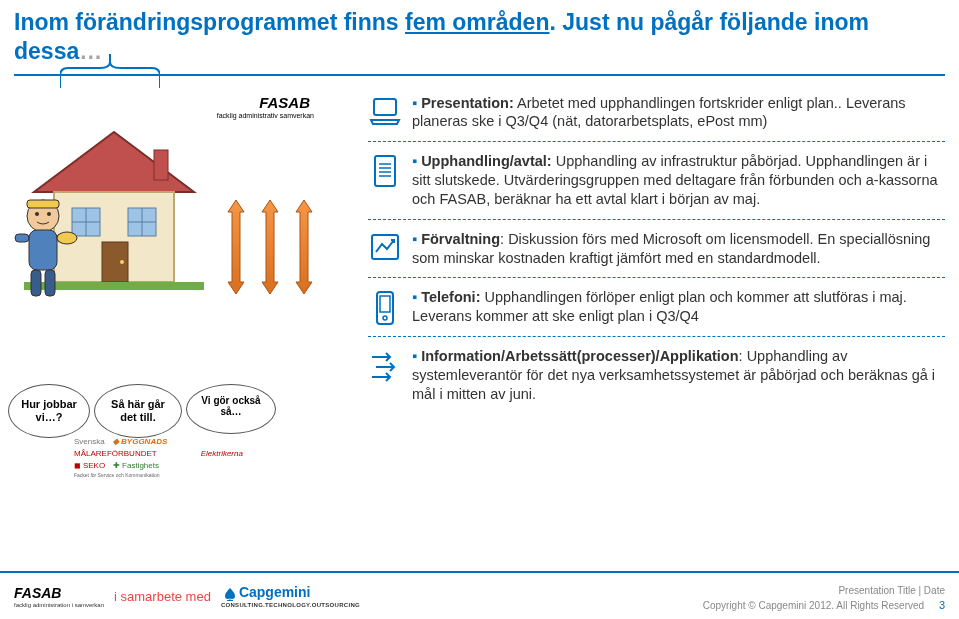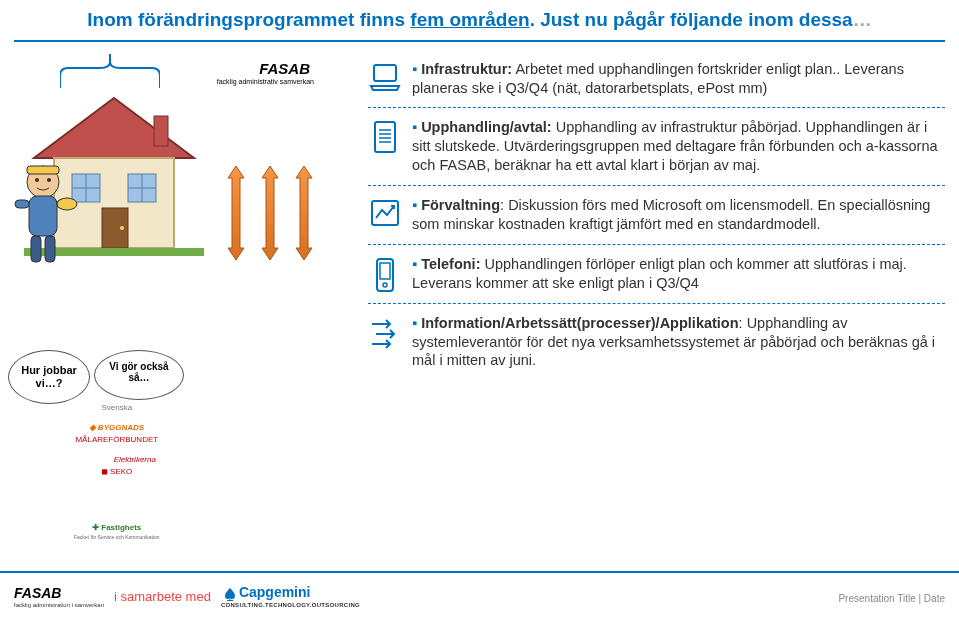--- a/index.html
+++ b/index.html
@@ -5,26 +5,25 @@
   * { box-sizing: border-box; margin: 0; padding: 0; }
   body {
     width: 959px;
     height: 619px;
     font-family: Arial, Helvetica, sans-serif;
     background: #fff;
     position: relative;
     overflow: hidden;
   }
   .title {
-    font-size: 19px;
+    font-size: 23px;
     font-weight: bold;
     color: #0070c0;
     padding: 8px 14px 4px 14px;
     line-height: 1.25;
-    text-align: center;
   }
   .title .underline { text-decoration: underline; }
   .title .grey { color: #a6a6a6; font-weight: bold; }
   .hr-line {
     height: 2px;
     background: #0070c0;
     margin: 4px 14px 0 14px;
   }
   .connector {
     position: absolute;
@@ -97,25 +96,25 @@
   .bubble.b1 { width: 82px; height: 54px; display:flex; align-items:center; justify-content:center;text-align:center; }
   .bubble.b2 { width: 88px; height: 54px; display:flex; align-items:center; justify-content:center; }
   .bubble.b3 { width: 90px; height: 50px; display:flex; justify-content:center; font-size:10px;}
   .logos {
     position: absolute;
     top: 342px;
     left: 60px;
     font-size: 8px;
     line-height: 1.5;
   }
-  .logos .row { display:flex; gap:8px; align-items:center;flex-direction:column; }
+  .logos .row { display:flex; gap:8px; align-items:center; }
   .logos .red { color:#c00000; font-weight:normal; }
   .logos .orange { color:#e46c0a; font-weight:bold; font-style:italic; }
   .logos .grey2 { color:#777; }
-  .logos .green { color:#2e7d32; font-weight:bold;margin-top:36px; }
+  .logos .green { color:#2e7d32; font-weight:normal; }
 
   .right-col {
     flex: 1;
     display: flex;
     gap: 10px;
   }
   .item {
     display: flex;
     align-items: flex-start;
     gap: 10px;
@@ -219,20 +218,23 @@
           <path d="M 48 18 L 56 6 L 64 18 L 60 18 L 60 88 L 64 88 L 56 100 L 48 88 L 52 88 L 52 18 Z"></path>
           <path d="M 82 18 L 90 6 L 98 18 L 94 18 L 94 88 L 98 88 L 90 100 L 82 88 L 86 88 L 86 18 Z"></path>
         </g>
       </svg>
     </div>
 
     <div class="bubbles">
       <div class="bubble b1">
           <span>Hur jobbar vi…?</span>
         </div>
+      <div class="bubble b2">
+          <span>Så här går det till.</span>
+        </div>
       <div class="bubble b3">
           <span>Vi gör också så…</span>
         </div>
     </div>
 
     <div class="logos">
       <div class="row">
         <span class="grey2">Svenska</span>
         <span class="orange">◆ <span>BYGGNADS</span></span>
       </div>
@@ -253,21 +255,21 @@
   <div class="right-col">
     <div style="flex:1">
 
       <div class="item">
         <div class="icon-box">
           <svg width="32" height="30" viewBox="0 0 32 30">
               <rect x="5" y="3" width="22" height="16" rx="2" fill="none" stroke="#0070c0" stroke-width="2"></rect>
               <path d="M 2 24 L 30 24 L 28 28 L 4 28 Z" fill="none" stroke="#0070c0" stroke-width="2"></path>
             </svg>
         </div>
-        <div class="item-text"><span class="sq">▪</span><b>Infrastruktur:</b> Arbetet med upphandlingen fortskrider enligt plan.. Leverans planeras ske i Q3/Q4 (nät, datorarbetsplats, ePost mm)</div>
+        <div class="item-text"><span class="sq">▪</span><b>Presentation:</b> Arbetet med upphandlingen fortskrider enligt plan.. Leverans planeras ske i Q3/Q4 (nät, datorarbetsplats, ePost mm)</div>
       </div>
       <div class="dashed"></div>
 
       <div class="item">
         <div class="icon-box">
           <svg width="26" height="34" viewBox="0 0 26 34">
               <rect x="3" y="2" width="20" height="30" rx="2" fill="none" stroke="#0070c0" stroke-width="2"></rect>
               <line x1="7" y1="10" x2="19" y2="10" stroke="#0070c0" stroke-width="1.5"></line>
               <line x1="7" y1="14" x2="19" y2="14" stroke="#0070c0" stroke-width="1.5"></line>
               <line x1="7" y1="18" x2="19" y2="18" stroke="#0070c0" stroke-width="1.5"></line>
@@ -326,14 +328,18 @@
     <span class="samarbete">i samarbete med</span>
     <div class="cap-logo">
       <svg width="18" height="16" viewBox="0 0 18 16" style="display:inline-block;vertical-align:middle">
           <path d="M 9 2 Q 4 7 4 10 Q 4 13 7 13 Q 8 13 8.5 12 L 8.5 14 L 6 14 L 6 15 L 12 15 L 12 14 L 9.5 14 L 9.5 12 Q 10 13 11 13 Q 14 13 14 10 Q 14 7 9 2 Z" fill="#0070c0"></path>
         </svg><span>Capgemini</span>
       <span class="sub">CONSULTING.TECHNOLOGY.OUTSOURCING</span>
     </div>
   </div>
   <div class="footer-right">
     <div>Presentation Title | Date</div>
+    <div>
+      <span>Copyright © Capgemini 2012. All Rights Reserved</span>
+      <span class="pn">3</span>
+    </div>
   </div>
 </div>
 
 </body></html>

